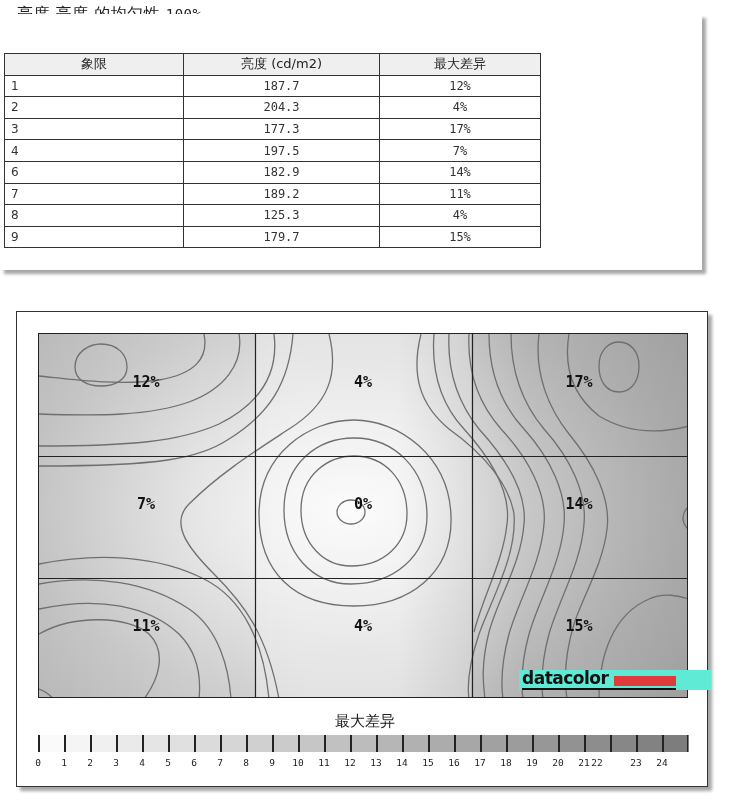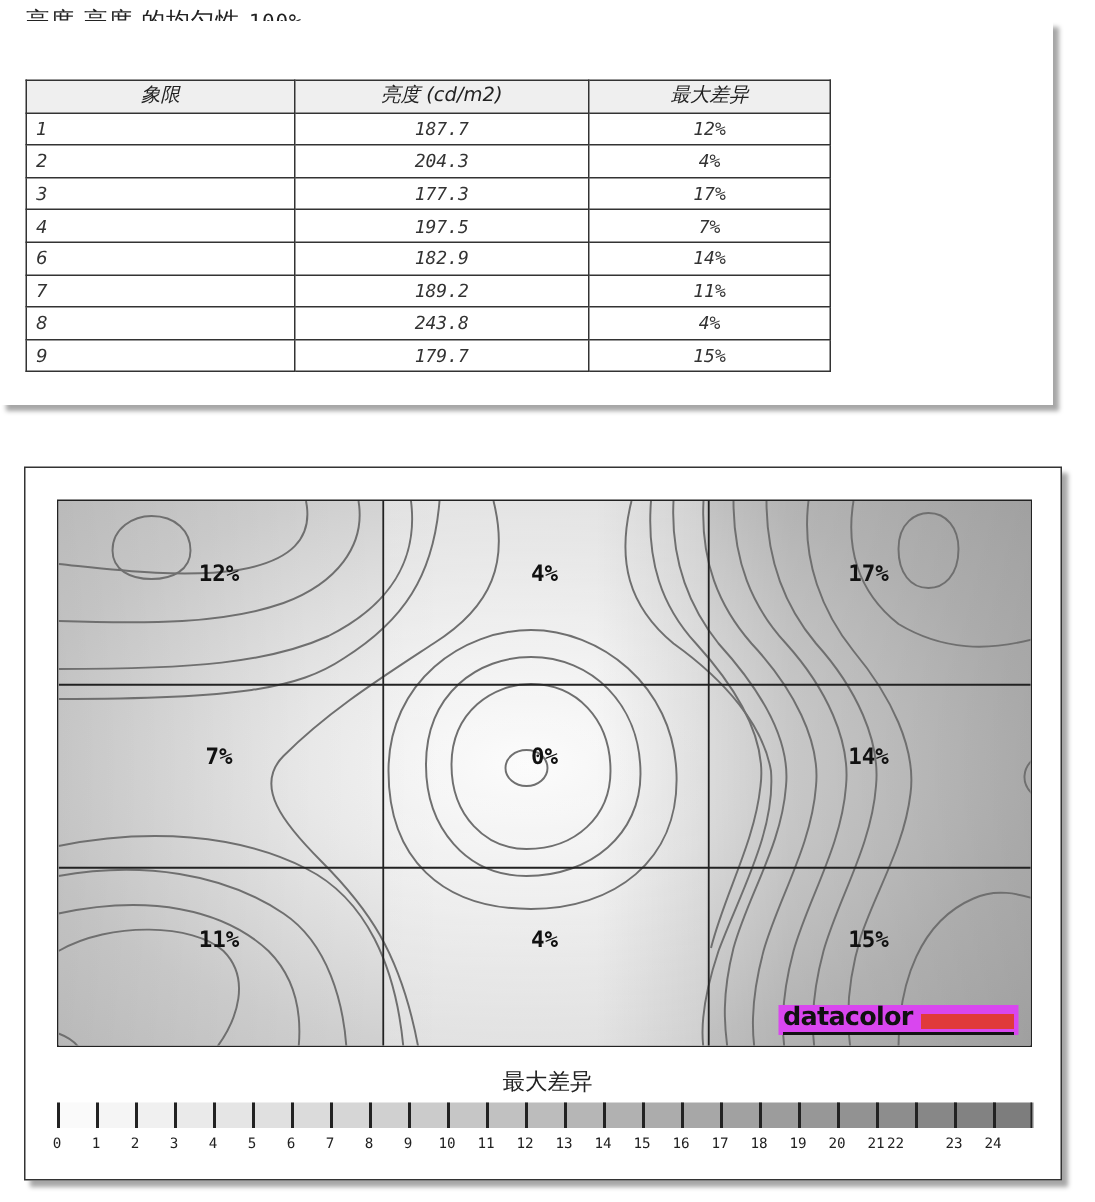--- a/index.html
+++ b/index.html
@@ -12,23 +12,22 @@
     letter-spacing:0.5px; white-space:nowrap;
   }
   .title .mono { font-family:"DejaVu Sans Mono", monospace; font-size:14px; }
   
   .page-top {
     position:absolute; left:0; top:14px; width:702px; height:256px;
     background:#fff;
     box-shadow: 4px 4px 3px rgba(0,0,0,0.35);
   }
   table.q {
-    position:absolute; left:17px; top:53px; border-collapse:collapse;
+    position:absolute; left:4px; top:53px; border-collapse:collapse;
     font-size:12px;
-    font-style:italic;
   }
   table.q th, table.q td {
     border:1px solid #333; height:20.6px; padding:0 6px; line-height:20px;
   }
   table.q th {
     background:#efefef; font-weight:normal; text-align:center; color:#222;
     font-size:13px;
   }
   table.q td { font-family:"DejaVu Sans Mono", monospace; font-size:12px; color:#333; }
   table.q td.c0 { font-family:"DejaVu Sans", sans-serif; text-align:left; width:166px; }
@@ -45,22 +44,22 @@
   .plot {
     position:absolute; left:38px; top:333px; width:650px; height:365px;
     border:1px solid #222; box-sizing:border-box; overflow:hidden;
   }
   .plot svg { position:absolute; left:0; top:0; }
   .zone-label {
     position:absolute; font-family:"DejaVu Sans Mono", monospace; font-weight:bold;
     font-size:15px; color:#111; transform:translate(-50%,-50%); white-space:nowrap;
   }
   .logo {
-    position:absolute; left:519px; top:670px; width:160px; height:20px;
-    background:#d946ef;
+    position:absolute; left:519px; top:670px; width:192px; height:20px;
+    background:#5eead4;
   }
   .logo .txt {
     position:absolute; left:3px; top:-2px; font-family:"DejaVu Sans", sans-serif;
     font-weight:bold; font-size:17px; color:#111; letter-spacing:-0.5px;
   }
   .logo .bar { position:absolute; left:95px; top:6px; width:62px; height:10px; }
   .logo .ul { position:absolute; left:3px; top:18px; width:154px; height:2px; background:#111; }
 
   .legend-title {
     position:absolute; left:0; width:730px; text-align:center; top:712px;
@@ -121,21 +120,21 @@
         <td class="c1">182.9</td>
         <td class="c2">14%</td>
       </tr>
     <tr>
         <td class="c0">7</td>
         <td class="c1">189.2</td>
         <td class="c2">11%</td>
       </tr>
     <tr>
         <td class="c0">8</td>
-        <td class="c1">243.8</td>
+        <td class="c1">125.3</td>
         <td class="c2">4%</td>
       </tr>
     <tr>
         <td class="c0">9</td>
         <td class="c1">179.7</td>
         <td class="c2">15%</td>
       </tr>
   </tbody>
 </table>
 

